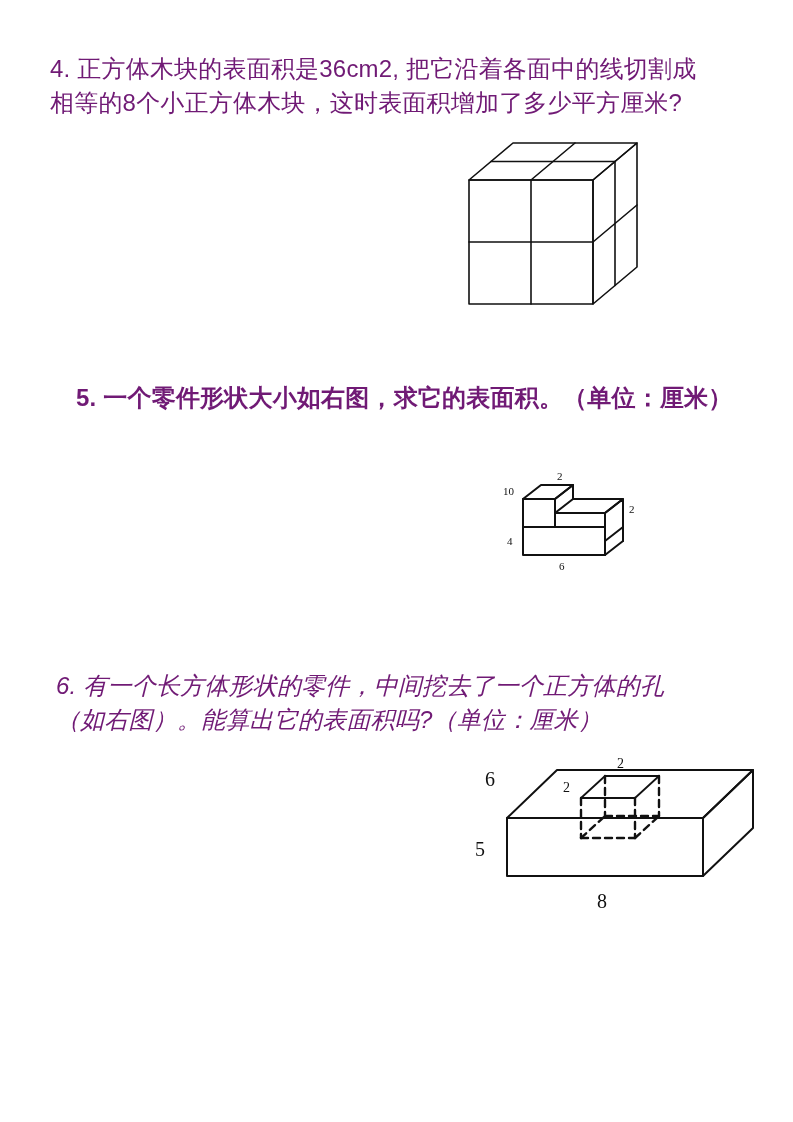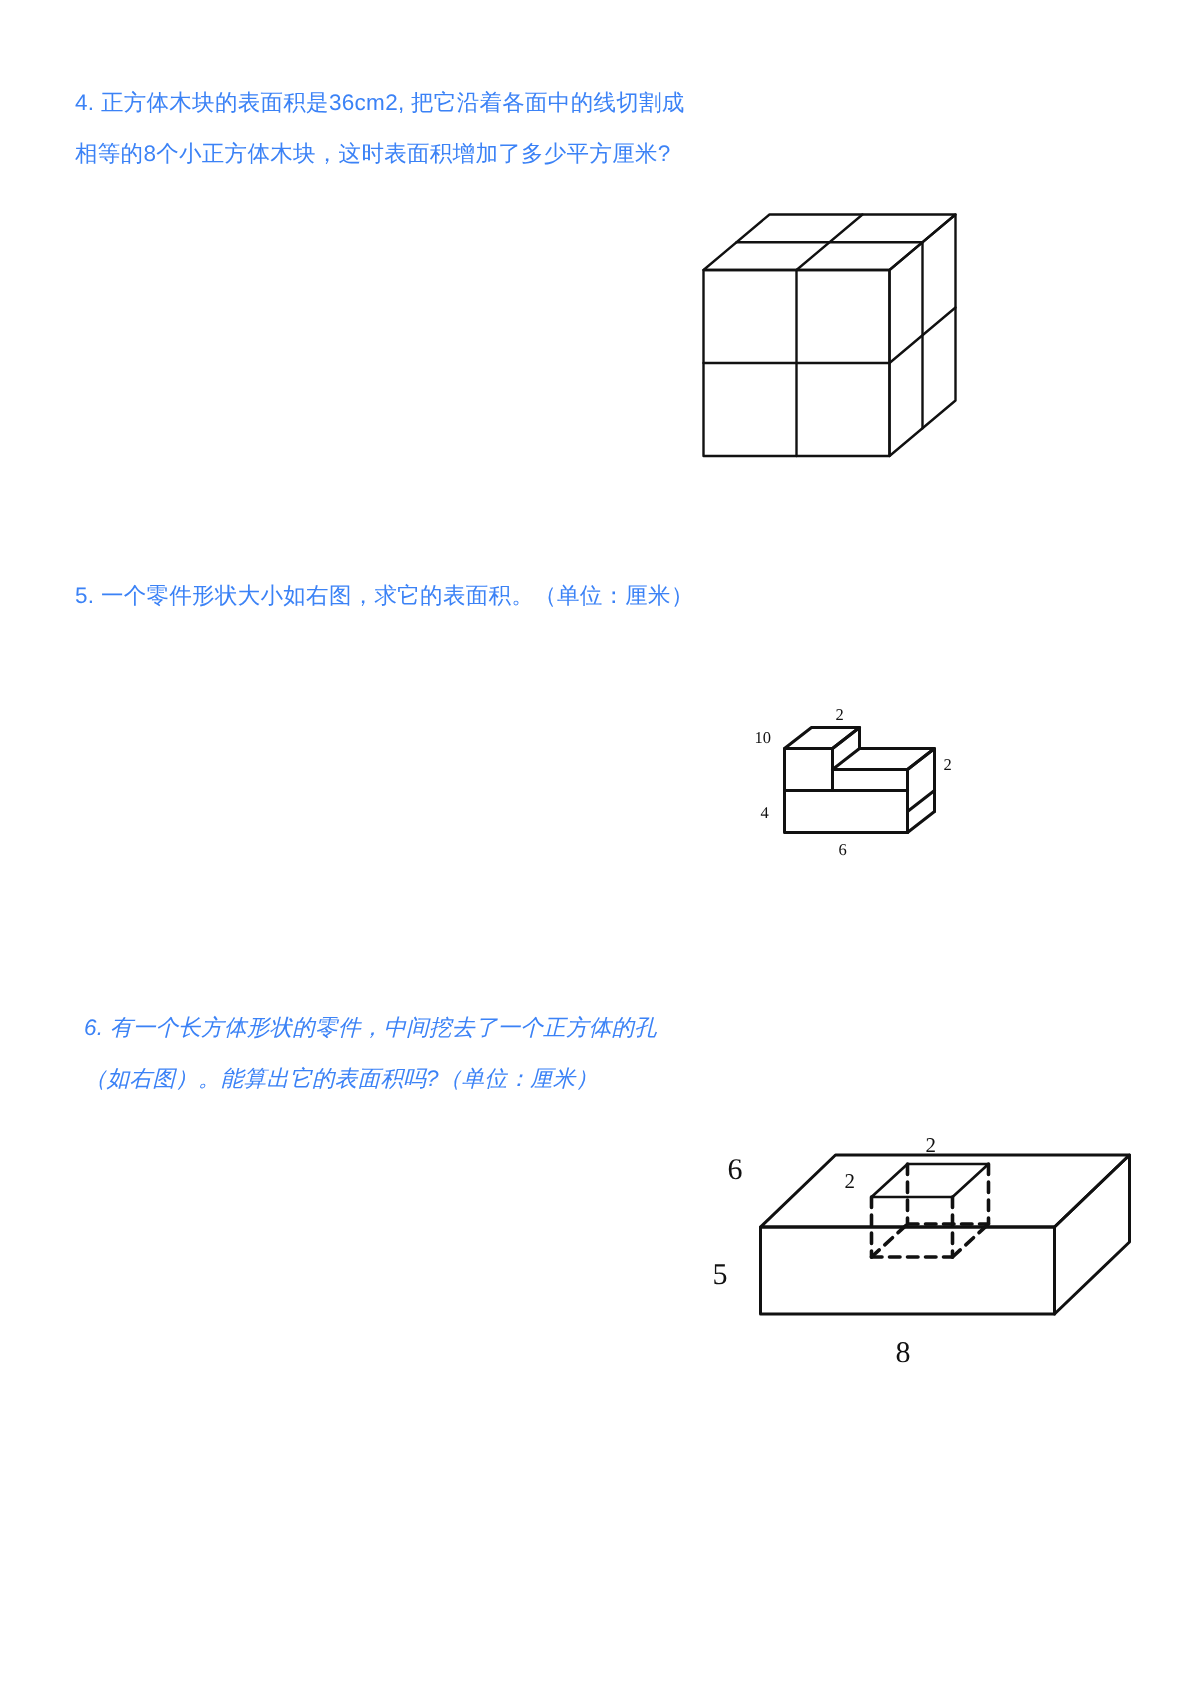--- a/index.html
+++ b/index.html
@@ -19,31 +19,31 @@
     position: relative;
     width: 793px;
     height: 1122px;
   }
   .problem {
     position: absolute;
     left: 0;
     width: 793px;
   }
   .qtext {
-    font-size: 15px;
+    font-size: 24px;
     line-height: 34px;
-    color: #3b82f6;
+    color: #701a75;
     letter-spacing: 0.2px;
     white-space: pre-wrap;
   }
   #p4 { top: 52px; }
   #p4 .qtext { padding-left: 50px; padding-right: 48px; }
 
   #p5 { top: 381px; }
-  #p5 .qtext { padding-left: 50px; padding-right: 30px; }
+  #p5 .qtext { padding-left: 76px; padding-right: 30px; font-weight: bold; }
 
   #p6 { top: 669px; font-style: italic; }
   #p6 .qtext { padding-left: 56px; padding-right: 60px; }
 
   .fig {
     position: absolute;
   }
   #fig4 { left: 455px; top: 135px; }
   #fig5 { left: 495px; top: 465px; }
   #fig6 { left: 465px; top: 750px; }

